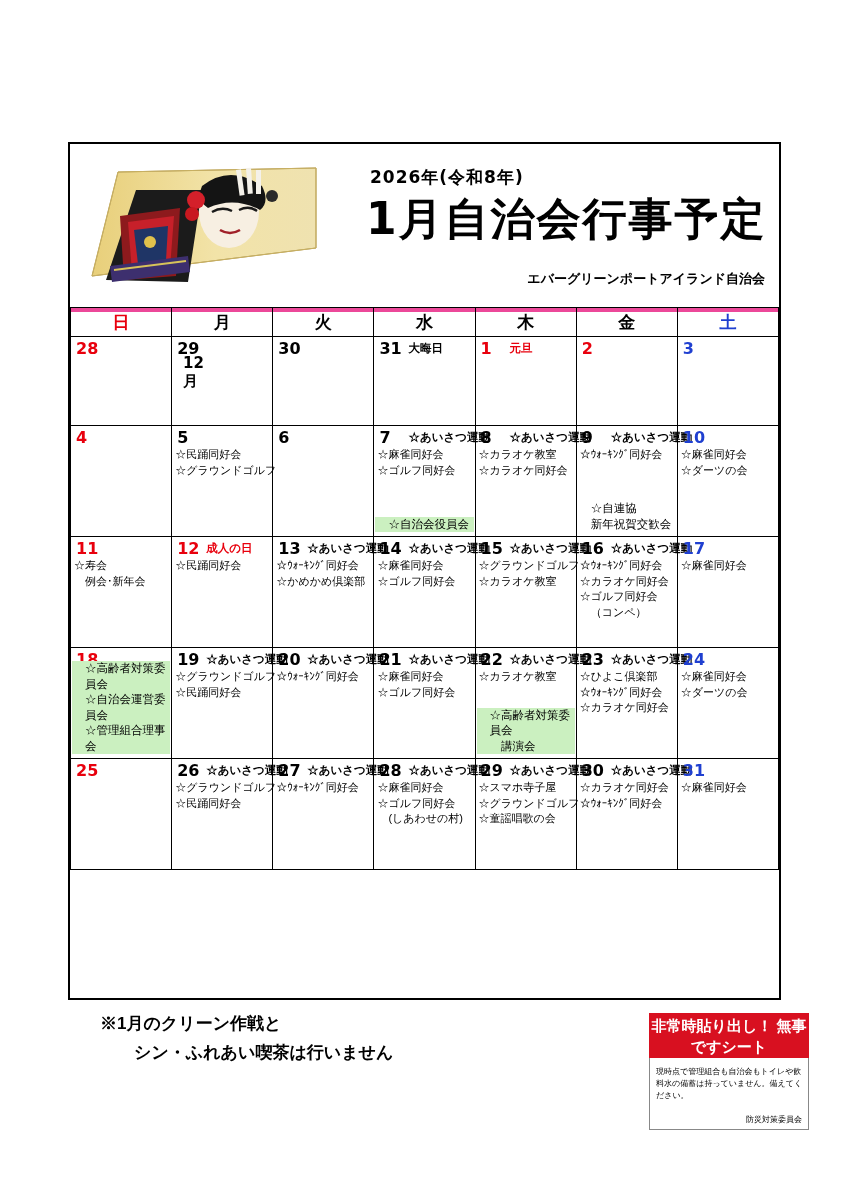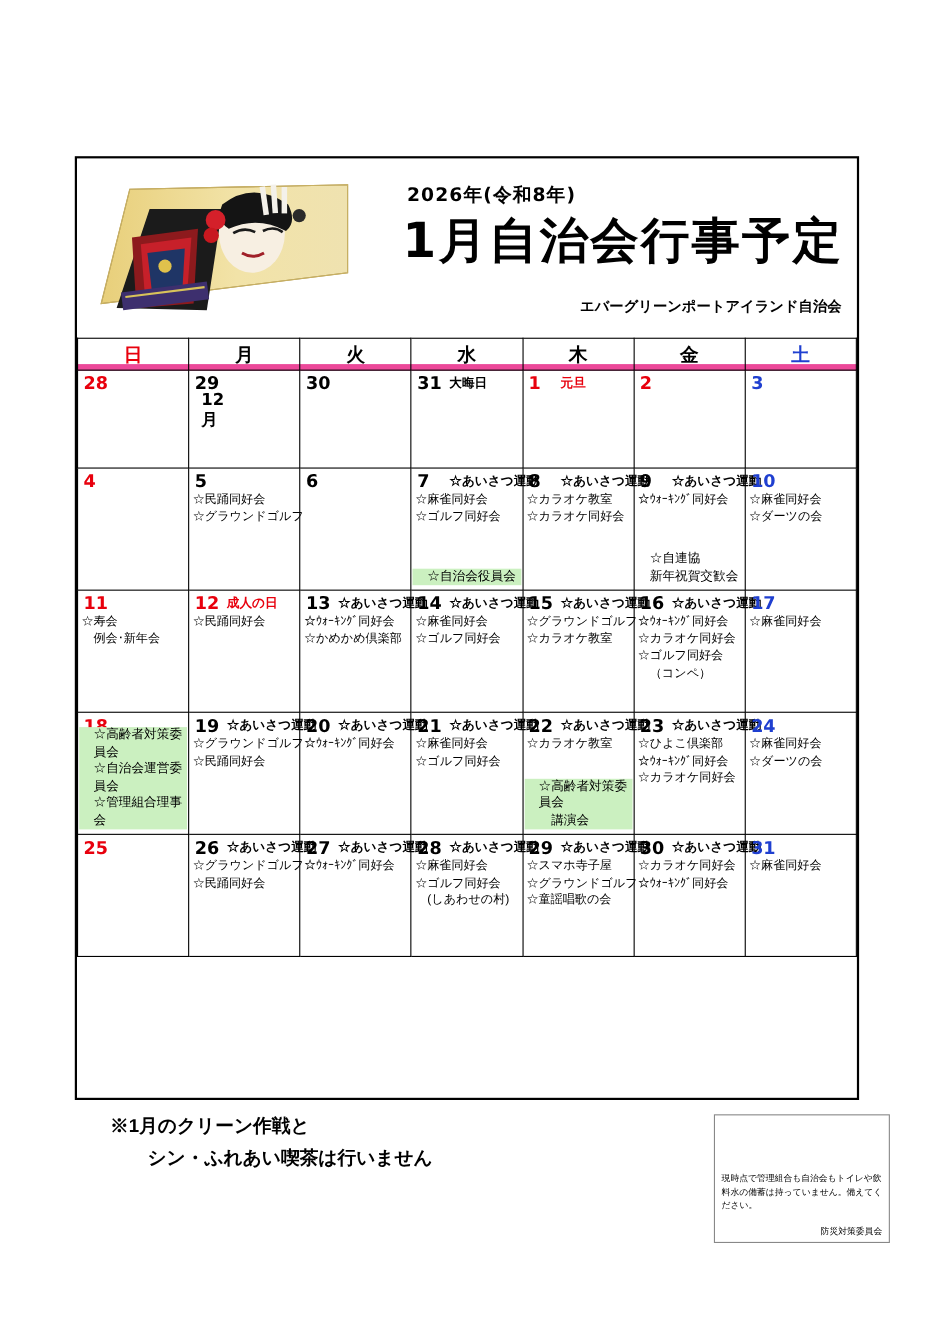--- a/index.html
+++ b/index.html
@@ -29,22 +29,22 @@
     left: 68px;
     top: 142px;
     width: 713px;
     height: 858px;
     border: 2px solid #000;
     box-sizing: border-box;
   }
 
   .header-area {
     position: relative;
-    height: 193px;
-    border-bottom: 6px solid #ec4899;
+    height: 168px;
+    border-bottom: 4px solid #ec4899;
     box-sizing: border-box;
     padding-left: 24px;
   }
 
   .fan-art {
     position: absolute;
     left: 14px;
     top: 12px;
     width: 240px;
     height: 130px;
@@ -583,17 +583,19 @@
         </tbody>
     </table>
 
   </div>
 
   <div class="note">※1月のクリーン作戦と
 　　シン・ふれあい喫茶は行いません</div>
 
 
   <div class="hijou-box">
+    <div class="hijou-head">非常時貼り出し！
+無事ですシート</div>
     <div class="hijou-body">現時点で管理組合も自治会もトイレや飲料水の備蓄は持っていません。備えてください。</div>
     <div class="hijou-org">防災対策委員会</div>
   </div>
 
 </div>
 
 </body></html>

